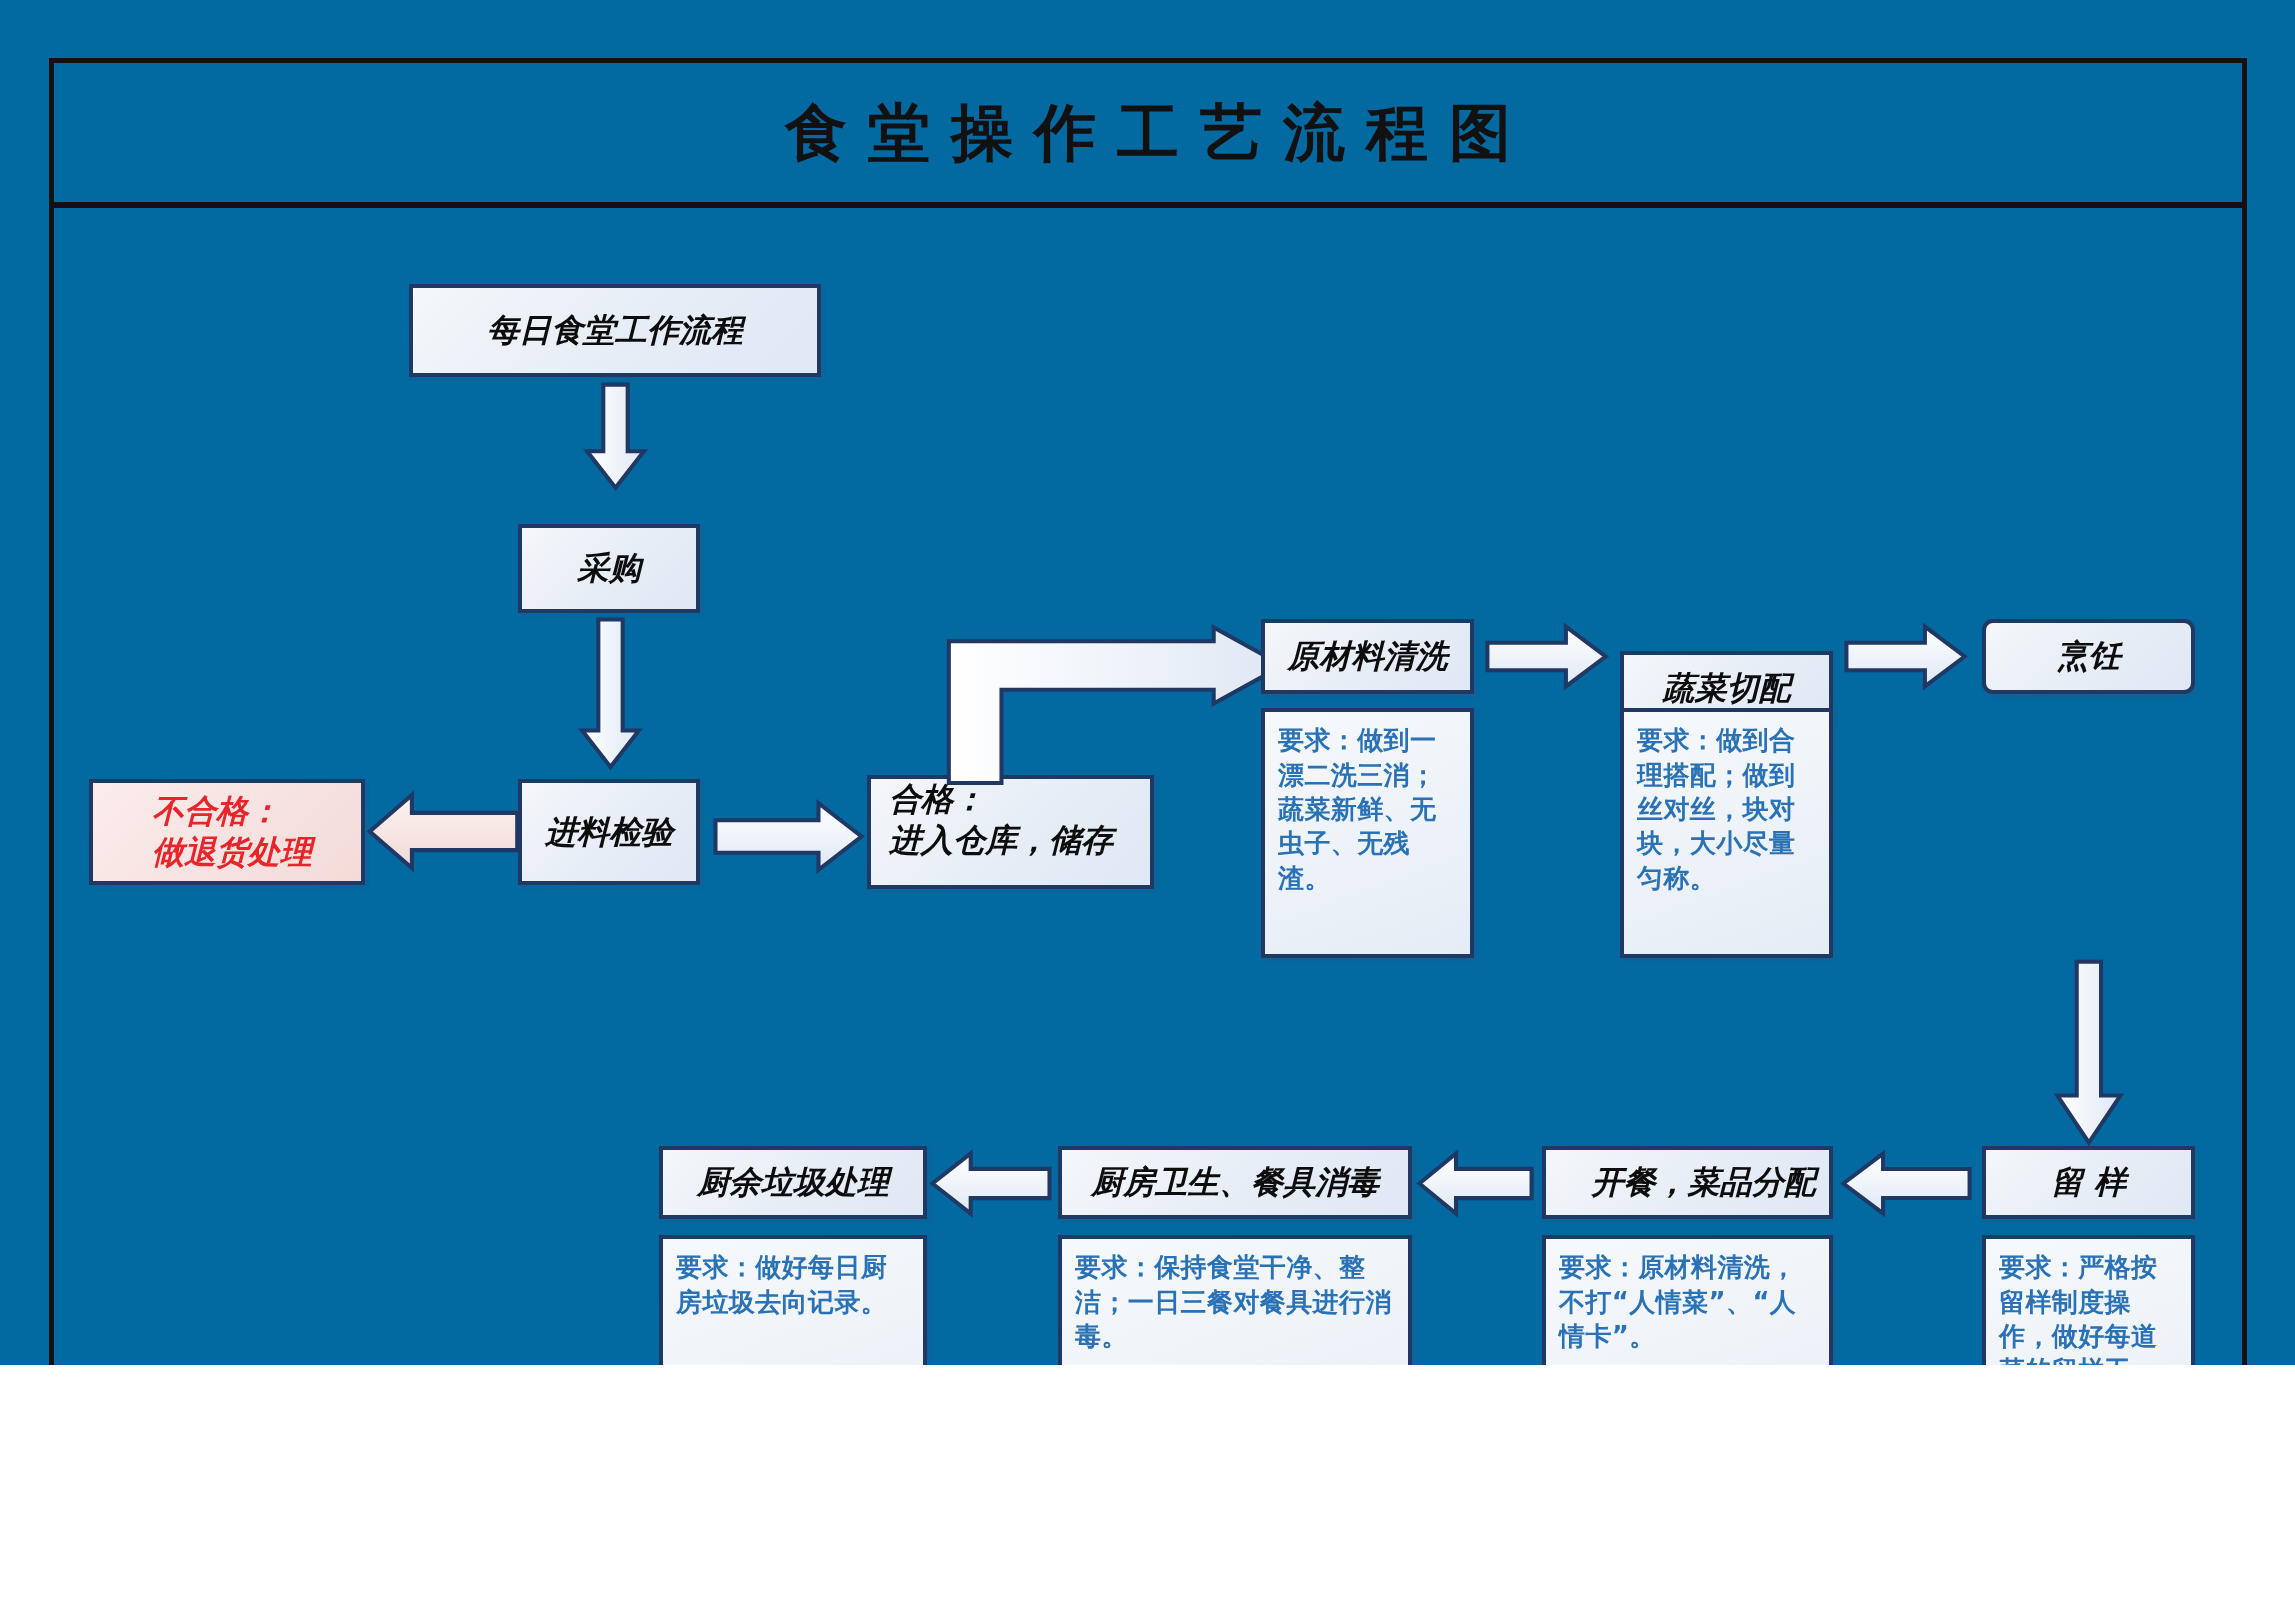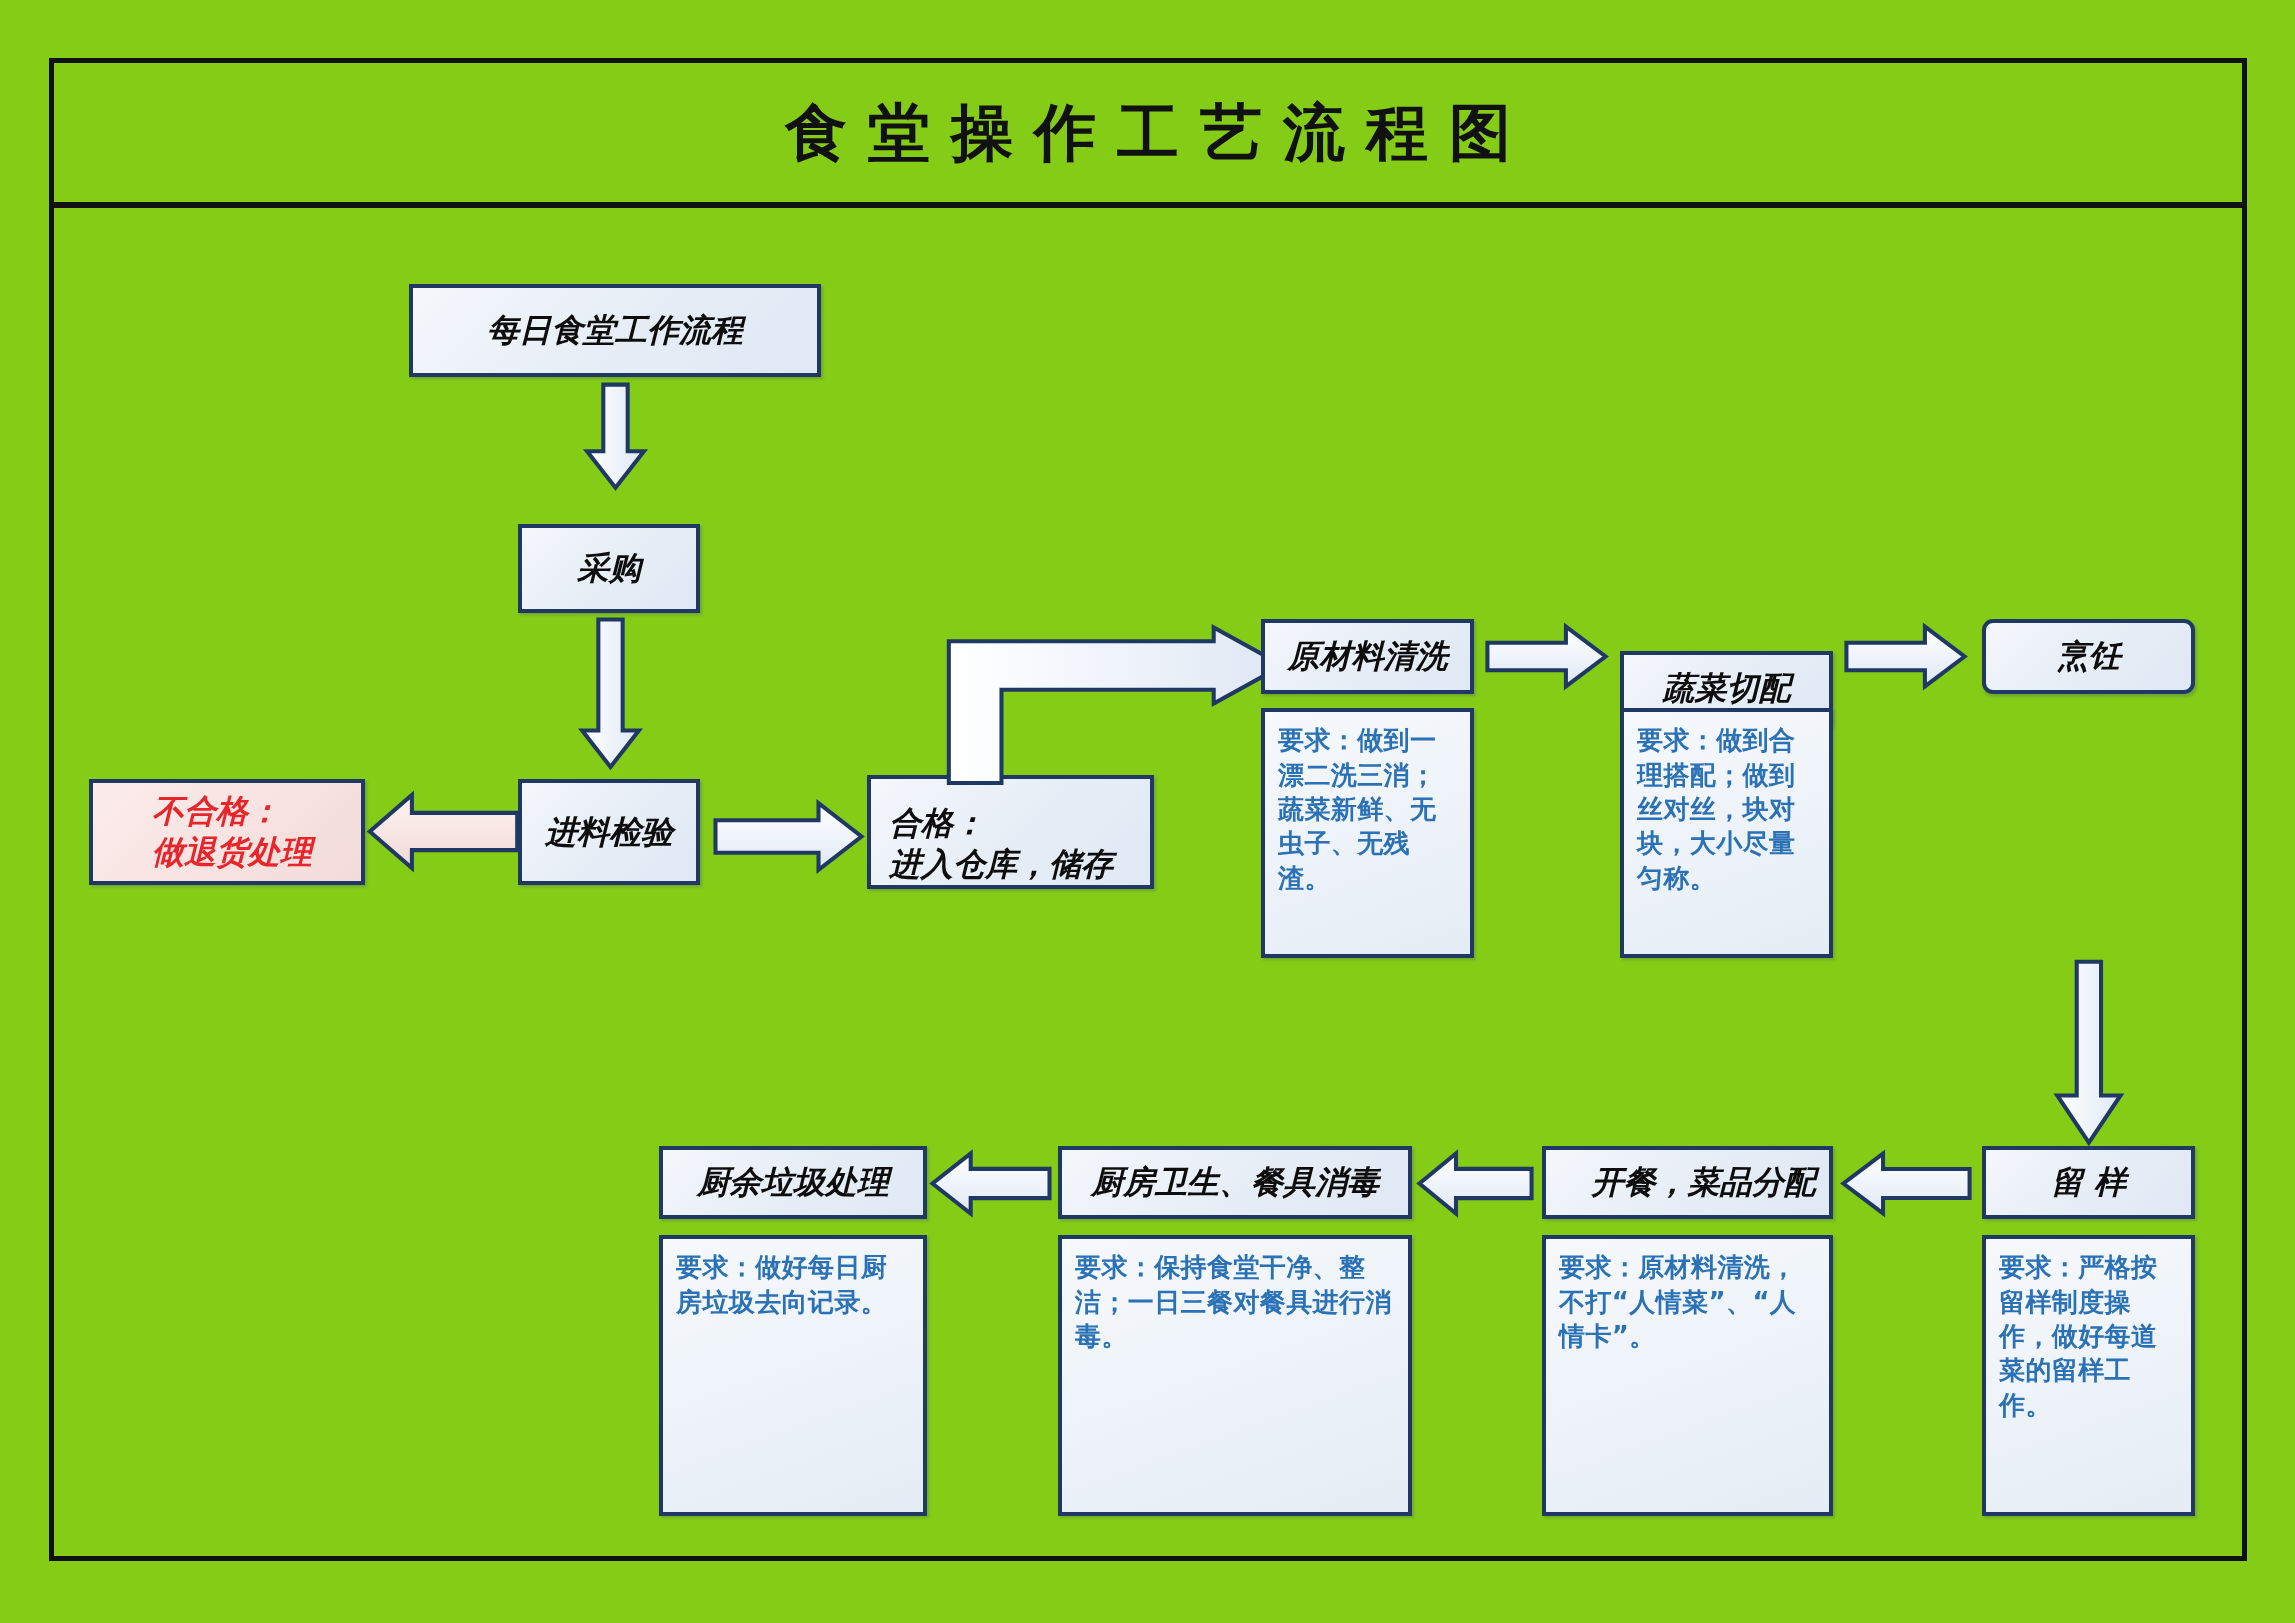--- a/index.html
+++ b/index.html
@@ -6,22 +6,22 @@
     margin: 0;
     padding: 0;
     background: #ffffff;
   }
   body {
     font-family: "DejaVu Sans", "Liberation Sans", sans-serif;
   }
   #canvas {
     position: relative;
     width: 2295px;
-    height: 1623px;
-    background: #84cc16;
+    height: 1365px;
+    background: #0369a1;
     overflow: hidden;
   }
   
   .frame-outer {
     position: absolute;
     left: 49px;
     top: 58px;
     width: 2198px;
     height: 1503px;
     border: 5.7px solid #111111;
@@ -71,21 +71,21 @@
   .box .label {
     font-size: 32px;
     font-weight: 700;
     color: #0d0d0d;
     line-height: 1.28;
     white-space: pre-line;
     padding: 0 8px;
   }
   .box.align-left {
     justify-content: flex-start;
-    align-items: flex-end;
+    align-items: flex-start;
   }
   .box.align-left .label {
     text-align: left;
     padding-left: 18px;
   }
   .box.reject {
     background: linear-gradient(135deg, #fbeceb 0%, #f7e2e0 60%, #f3dbd8 100%);
   }
   .box.reject .label {
     color: #e8252a;

